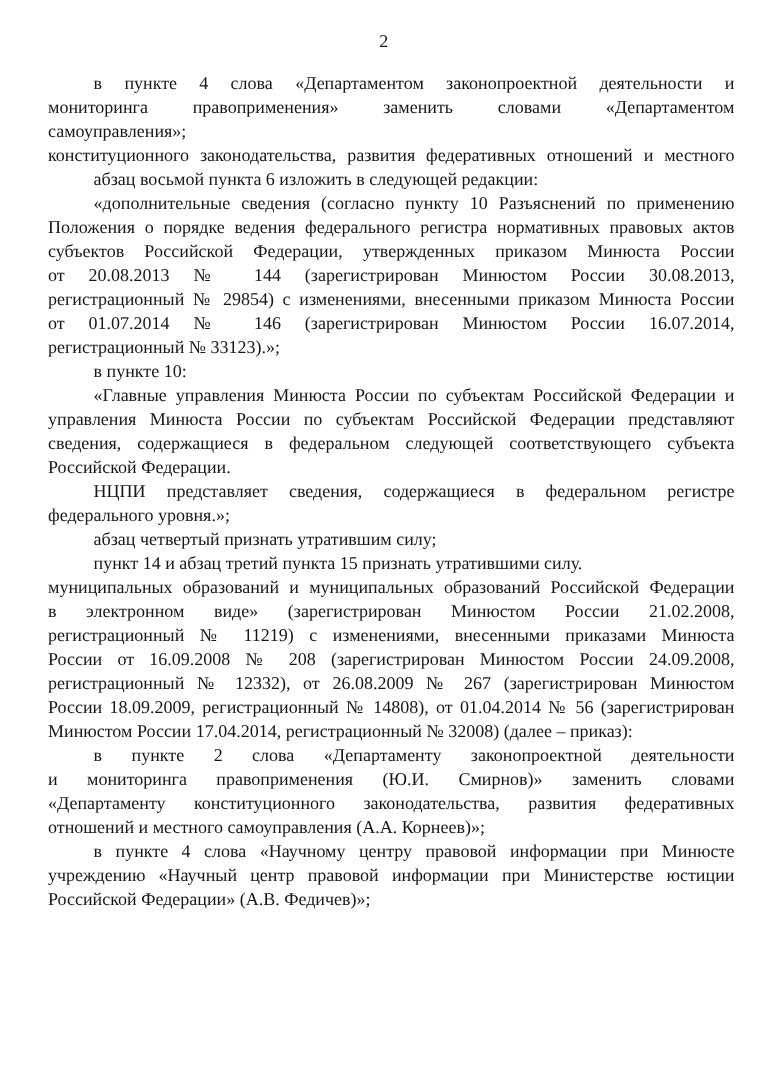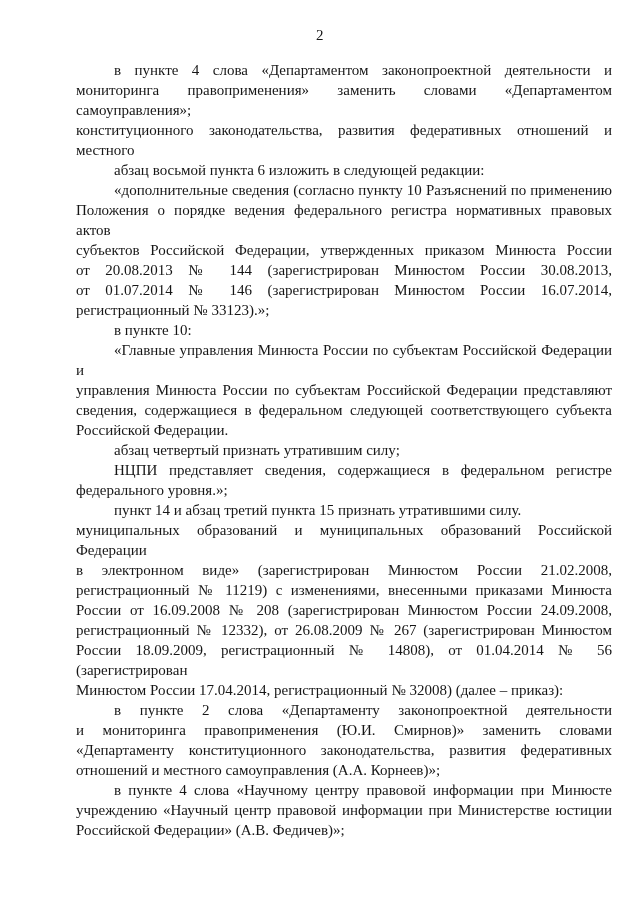--- a/index.html
+++ b/index.html
@@ -19,21 +19,21 @@
     overflow: hidden;
   }
   .page-number {
     margin-top: 25px;
     text-align: center;
     font-size: 15px;
     letter-spacing: 0.5px;
   }
   .doc-body {
     margin-top: 15px;
-    padding-left: 76px;
+    padding-left: 40px;
     padding-right: 28px;
   }
   .para {
     margin: 0;
     padding: 0;
   }
   .line {
     text-align: justify;
     text-align-last: justify;
     white-space: normal;
@@ -64,43 +64,44 @@
 
     <div class="para">
       <div class="line first last">абзац восьмой пункта 6 изложить в следующей редакции:</div>
     </div>
 
     <div class="para">
       <div class="line first">«дополнительные сведения (согласно пункту 10 Разъяснений по применению</div>
       <div class="line">Положения о порядке ведения федерального регистра нормативных правовых актов</div>
       <div class="line">субъектов Российской Федерации, утвержденных приказом Минюста России</div>
       <div class="line">от 20.08.2013 № 144 (зарегистрирован Минюстом России 30.08.2013,</div>
+      <div class="line">регистрационный № 29854) с изменениями, внесенными приказом Минюста России</div>
       <div class="line">от 01.07.2014 № 146 (зарегистрирован Минюстом России 16.07.2014,</div>
       <div class="line last">регистрационный № 33123).»;</div>
     </div>
 
     <div class="para">
       <div class="line first last">в пункте 10:</div>
     </div>
 
 
     <div class="para">
       <div class="line first">«Главные управления Минюста России по субъектам Российской Федерации и</div>
       <div class="line">управления Минюста России по субъектам Российской Федерации представляют</div>
       <div class="line">сведения, содержащиеся в федеральном следующей соответствующего субъекта</div>
       <div class="line last">Российской Федерации.</div>
     </div>
 
     <div class="para">
-      <div class="line first last">абзац четвертый признать утратившим силу;</div>
+      <div class="line first">НЦПИ представляет сведения, содержащиеся в федеральном регистре</div>
+      <div class="line last">федерального уровня.»;</div>
     </div>
 
     <div class="para">
-      <div class="line first">НЦПИ представляет сведения, содержащиеся в федеральном регистре</div>
-      <div class="line last">федерального уровня.»;</div>
+      <div class="line first last">абзац четвертый признать утратившим силу;</div>
     </div>
 
     <div class="para">
       <div class="line first last">пункт 14 и абзац третий пункта 15 признать утратившими силу.</div>
     </div>
 
     <div class="para">
       <div class="line">муниципальных образований и муниципальных образований Российской Федерации</div>
       <div class="line">в электронном виде» (зарегистрирован Минюстом России 21.02.2008,</div>
       <div class="line">регистрационный № 11219) с изменениями, внесенными приказами Минюста</div>

